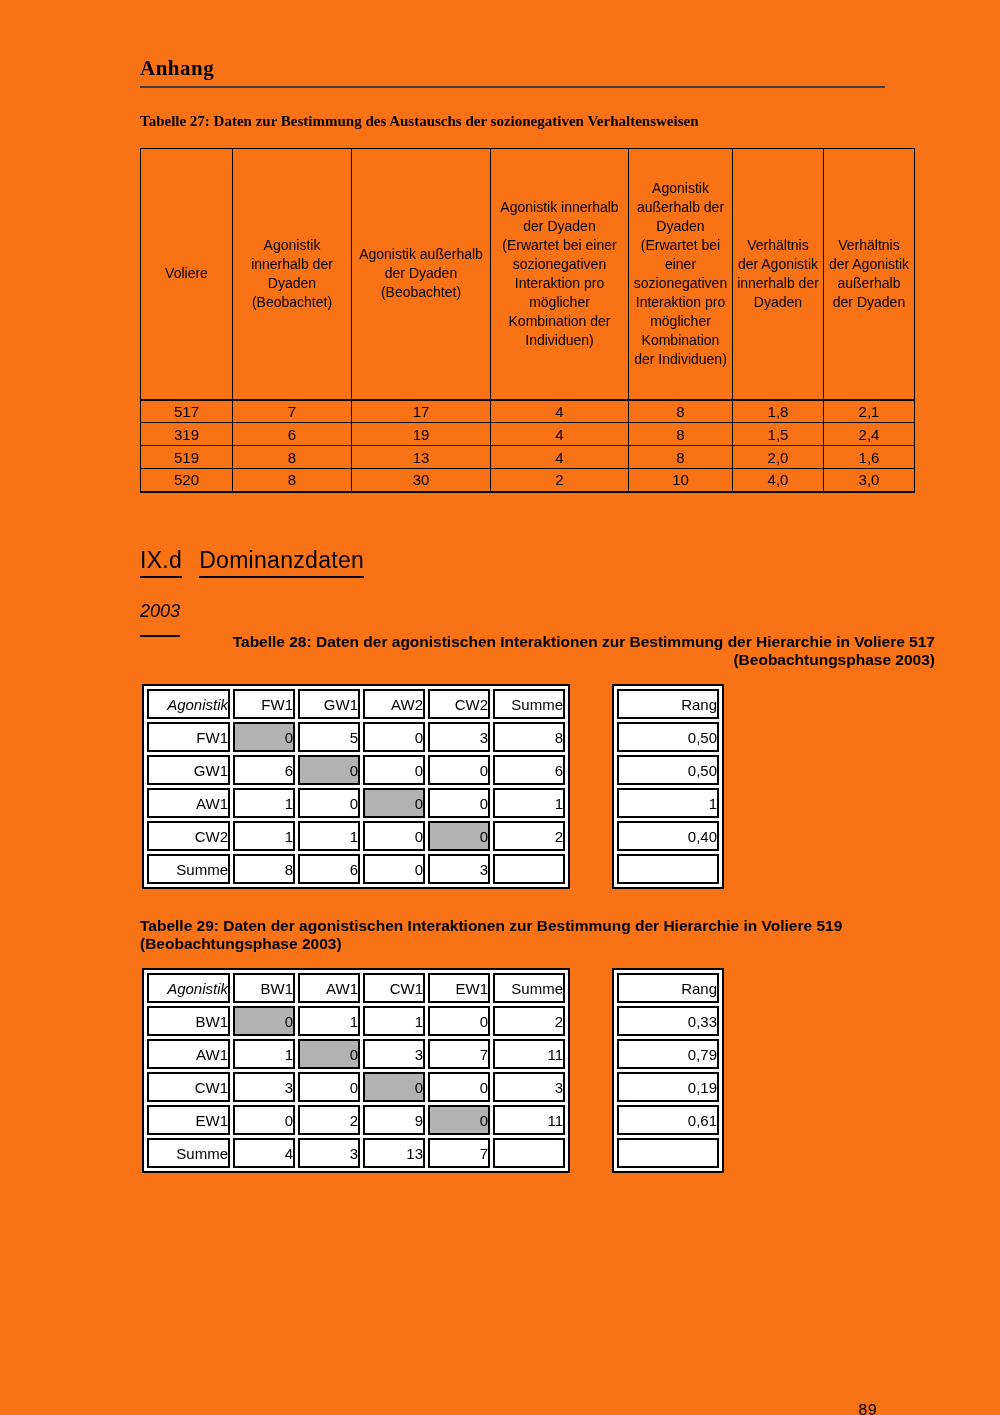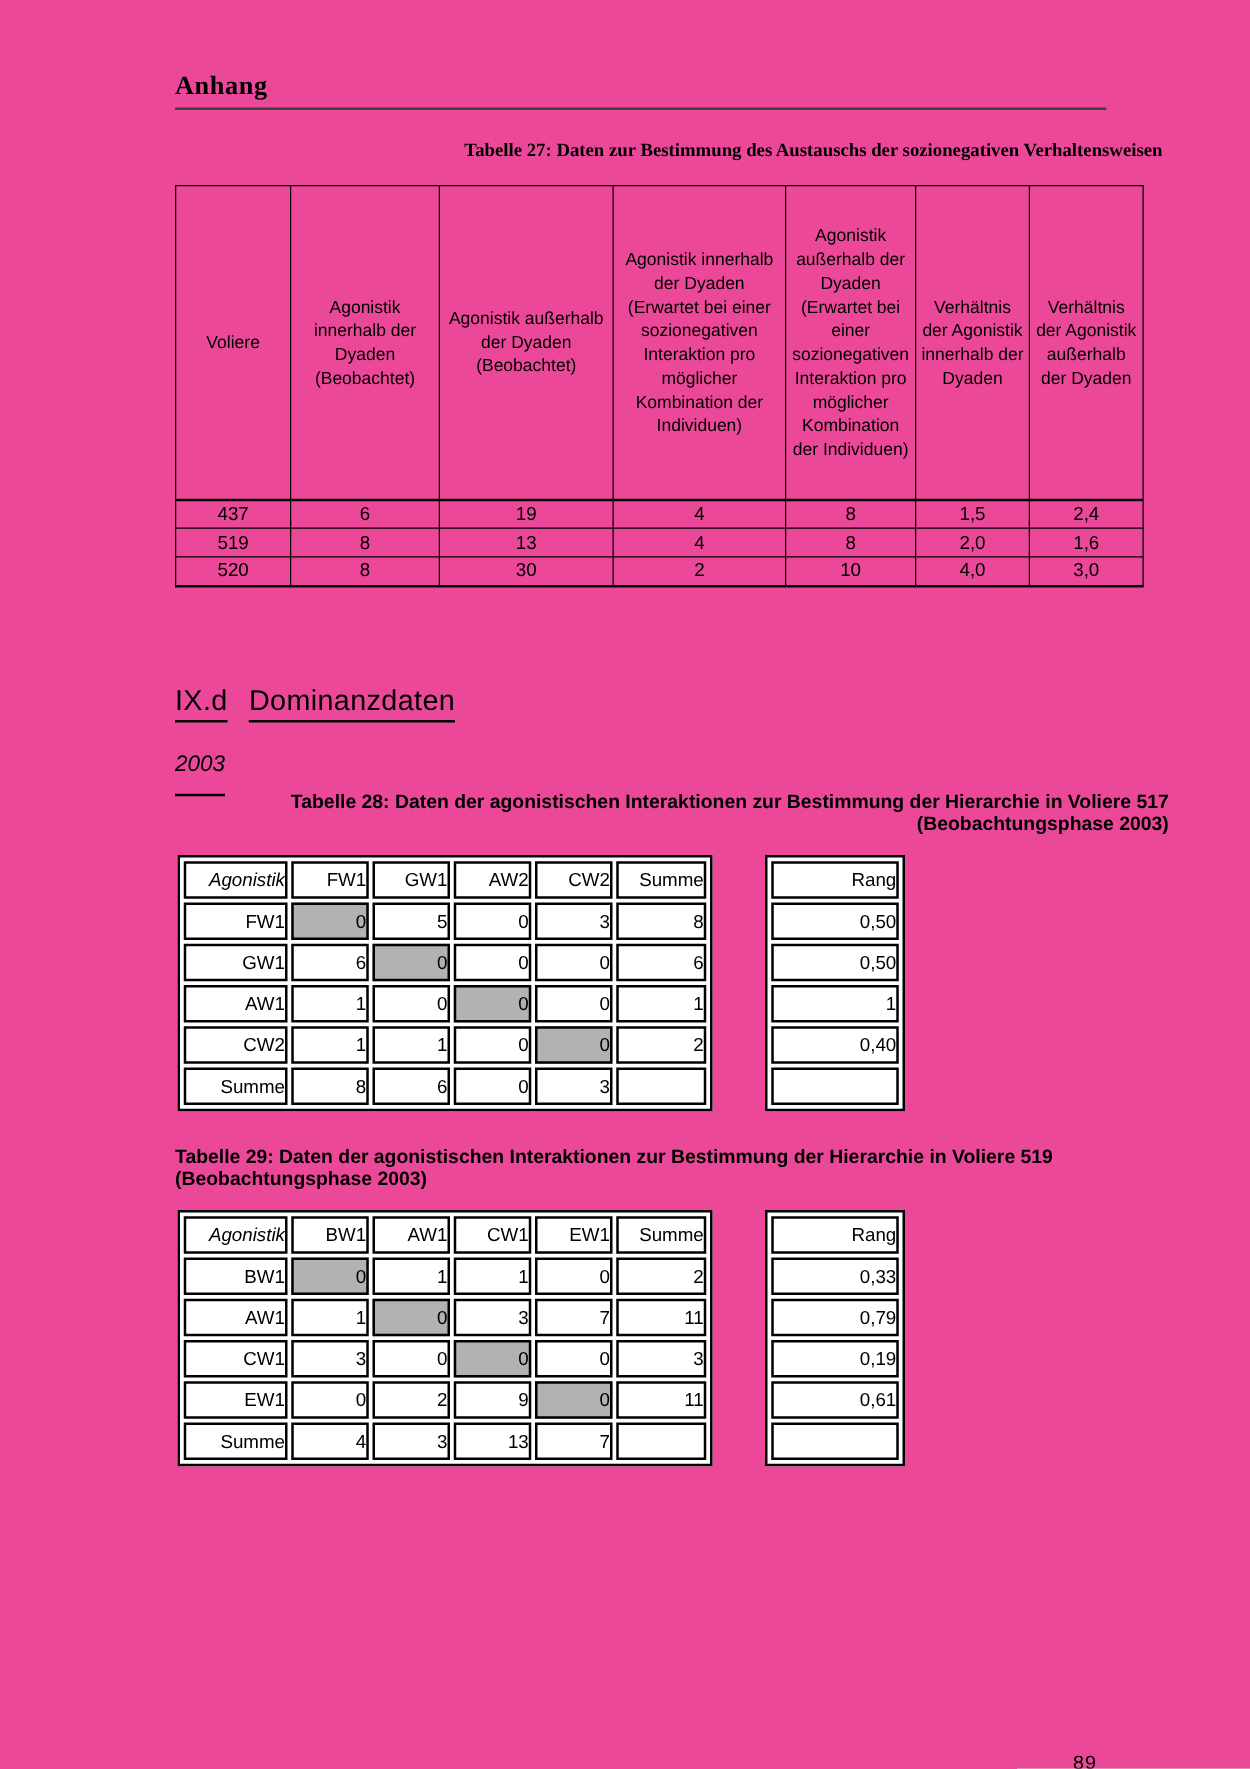--- a/index.html
+++ b/index.html
@@ -1,35 +1,35 @@
 <!DOCTYPE html>
 <html><head>
 <meta charset="utf-8">
 <style>
   * { margin:0; padding:0; box-sizing:border-box; }
   html,body { background:#e8e8e8; }
   .page {
-    position:relative; width:1000px; height:1415px; background:#ec4899;
+    position:relative; width:1000px; height:1415px; background:#f97316;
     margin:0 auto; color:#000; overflow:hidden;
     font-family:"Liberation Sans", sans-serif;
   }
 
   .anhang {
     position:absolute; left:140px; top:56px;
     font-family:"Liberation Serif", serif; font-weight:bold; font-size:21px;
     letter-spacing:0.5px;
   }
   .header-rule {
     position:absolute; left:140px; top:86px; width:745px; height:2px;
     background:#3f3f3f;
   }
 
   .t27-caption {
     position:absolute; left:140px; top:113px; width:790px;
-    font-family:"Liberation Serif", serif; font-weight:bold; font-size:15px;text-align:right;
+    font-family:"Liberation Serif", serif; font-weight:bold; font-size:15px;
   }
 
   table.t27 {
     position:absolute; left:140px; top:148px; width:774px;
     border-collapse:collapse; table-layout:fixed;
     font-size:14px; text-align:center;
   }
   table.t27 th, table.t27 td {
     border:1px solid #000; vertical-align:middle; font-weight:normal;
     padding:2px 3px;
@@ -103,21 +103,30 @@
         <tr class="head">
       <th>Voliere</th>
       <th>Agonistik innerhalb der Dyaden (Beobachtet)</th>
       <th>Agonistik außerhalb der Dyaden (Beobachtet)</th>
       <th>Agonistik innerhalb der Dyaden (Erwartet bei einer sozionegativen Interaktion pro möglicher Kombination der Individuen)</th>
       <th>Agonistik außerhalb der Dyaden (Erwartet bei einer sozionegativen Interaktion pro möglicher Kombination der Individuen)</th>
       <th>Verhältnis der Agonistik innerhalb der Dyaden</th>
       <th>Verhältnis der Agonistik außerhalb der Dyaden</th>
     </tr>
     <tr>
-      <td>437</td>
+      <td>517</td>
+      <td>7</td>
+      <td>17</td>
+      <td>4</td>
+      <td>8</td>
+      <td>1,8</td>
+      <td>2,1</td>
+    </tr>
+    <tr>
+      <td>319</td>
       <td>6</td>
       <td>19</td>
       <td>4</td>
       <td>8</td>
       <td>1,5</td>
       <td>2,4</td>
     </tr>
     <tr>
       <td>519</td>
       <td>8</td>

